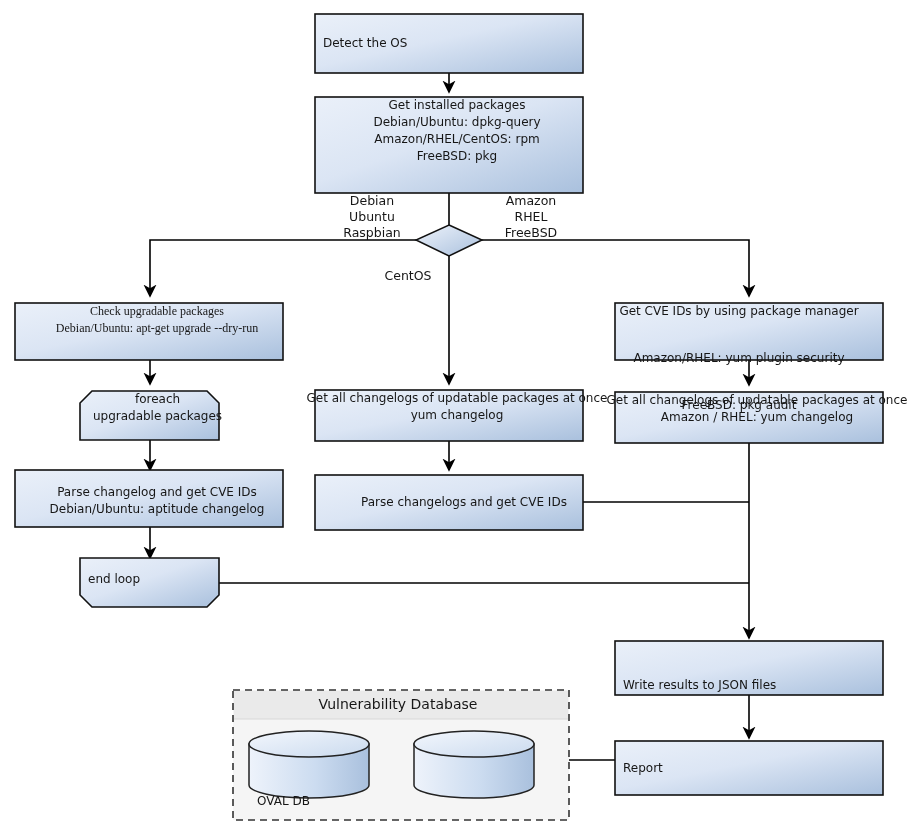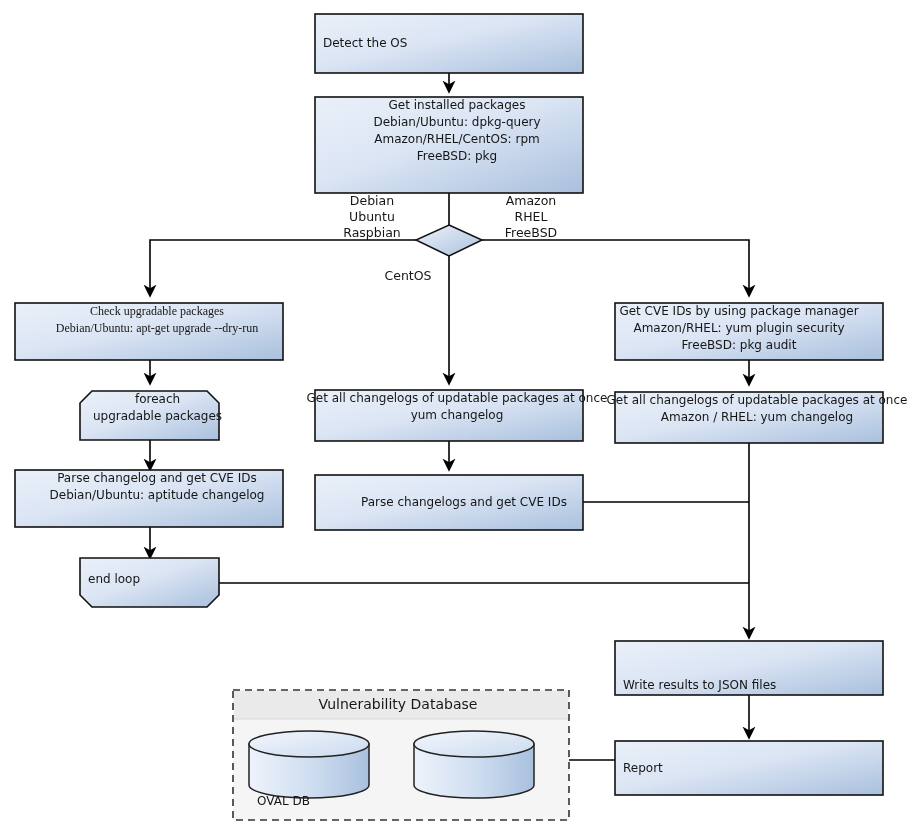--- a/index.html
+++ b/index.html
@@ -187,39 +187,39 @@
   <div class="node-text" style="left:15px; top:303px; width:268px; height:57px; flex-direction:column;font-family:Liberation Serif, serif;">
     <span>Check upgradable packages</span>
     <span>Debian/Ubuntu: apt-get upgrade --dry-run</span>
   </div>
 
   <div class="node-text" style="left:80px; top:391px; width:139px; height:36px; flex-direction:column;">
     <span>foreach</span>
     <span>upgradable  packages</span>
   </div>
 
-  <div class="node-text" style="left:15px; top:470px; width:268px; height:57px; flex-direction:column;">
+  <div class="node-text" style="left:15px; top:484px; width:268px; height:57px; flex-direction:column;">
     <span>Parse changelog and get  CVE IDs</span>
     <span>Debian/Ubuntu: aptitude changelog</span>
   </div>
 
   <div class="node-text" style="left:80px; top:558px; width:139px; height:42px;">
     <span>end loop</span>
   </div>
 
   <div class="node-text" style="left:315px; top:390px; width:268px; height:51px; flex-direction:column;">
     <span>Get all changelogs of updatable packages at once</span>
     <span>yum changelog</span>
   </div>
 
   <div class="node-text" style="left:315px; top:475px; width:268px; height:55px;padding-left:38px;">
     <span>Parse changelogs and get CVE IDs</span>
   </div>
 
-  <div class="node-text" style="left:615px; top:303px; width:232px; height:57px; flex-direction:column;">
+  <div class="node-text" style="left:615px; top:303px; width:232px; height:57px; flex-direction:column;gap:30px;">
     <span>Get CVE IDs by using package manager</span>
     <span>Amazon/RHEL: yum plugin security</span>
     <span>FreeBSD: pkg audit</span>
   </div>
 
   <div class="node-text" style="left:615px; top:392px; width:268px; height:51px; flex-direction:column;">
     <span>Get all changelogs of updatable packages at once</span>
     <span>Amazon / RHEL: yum changelog</span>
   </div>
 

